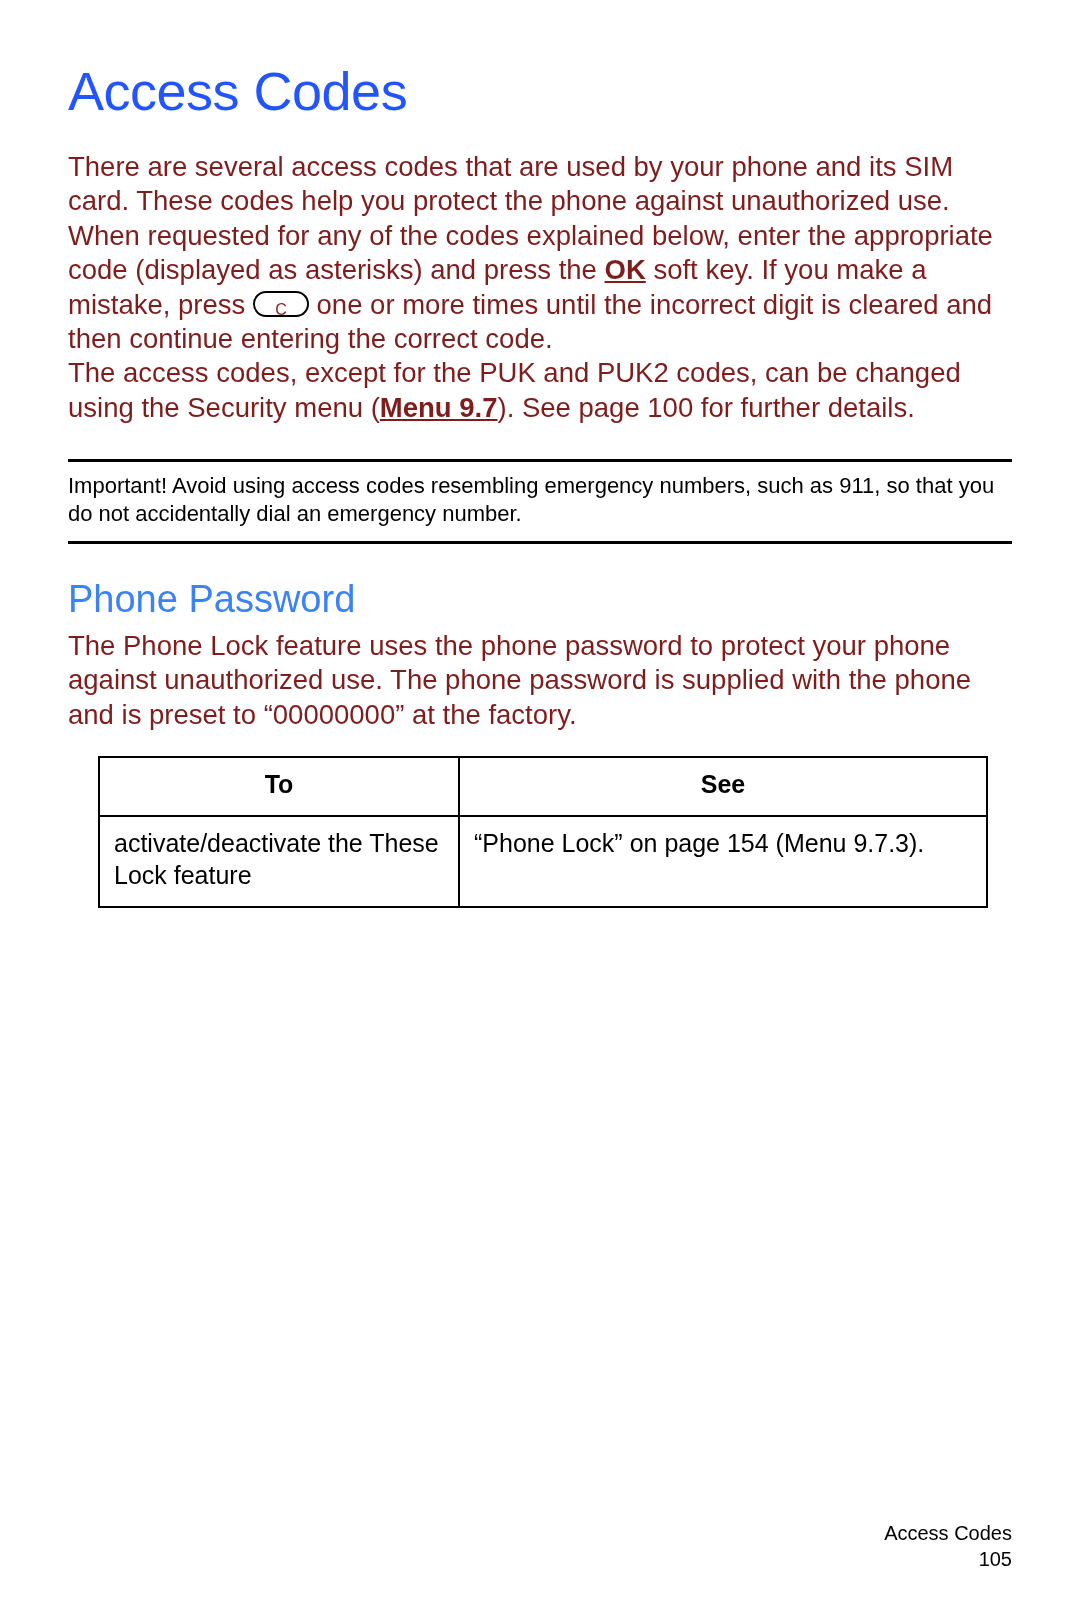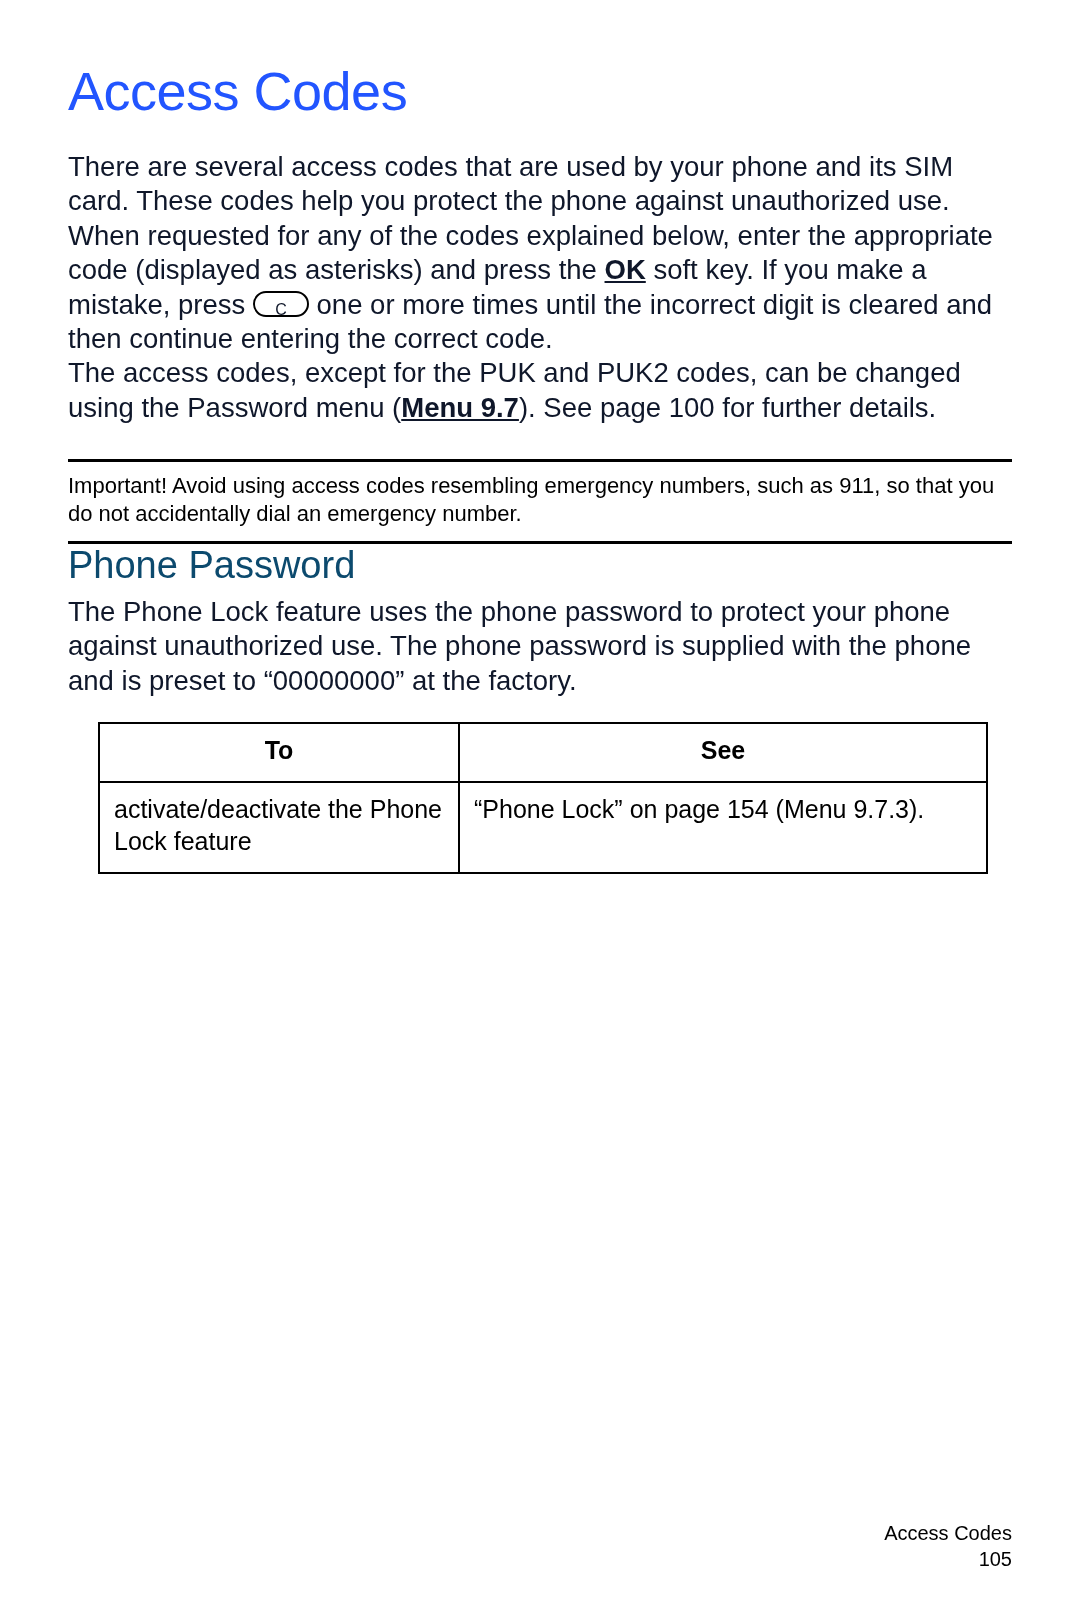--- a/index.html
+++ b/index.html
@@ -15,27 +15,28 @@
     h1 {
       font-size: 54px;
       font-weight: 400;
       color: #2255ff;
       margin-bottom: 28px;
       letter-spacing: -0.5px;
     }
     h2 {
       font-size: 38px;
       font-weight: 400;
-      color: #0c4a6e;
+      color: #3b82f6;
+      margin-top: 34px;
       margin-bottom: 8px;
     }
     .body-text {
       font-size: 27.5px;
       line-height: 1.25;
-      color: #0f172a;
+      color: #7f1d1d;
     }
     .body-text .bold { font-weight: 700; font-family: Arial, Helvetica, sans-serif; text-decoration: underline; }
     .c-key {
       display: inline-block;
       width: 56px;
       height: 26px;
       border: 2px solid #000;
       border-radius: 13px;
       position: relative;
       top: -2px;
@@ -87,39 +88,39 @@
 
 <h1>Access Codes</h1>
 
 <p class="body-text">There are several access codes that are used by your phone and its SIM card. These codes help you protect the phone against unauthorized use.</p>
 
 <p class="body-text">
   <span>When requested for any of the codes explained below, enter the appropriate code (displayed as asterisks) and press the </span><span class="bold">OK</span><span> soft key. If you make a mistake, press </span><span class="c-key"></span><span> one or more times until the incorrect digit is cleared and then continue entering the correct code.</span>
 </p>
 
 <p class="body-text">
-  <span>The access codes, except for the PUK and PUK2 codes, can be changed using the Password menu (</span><span class="bold">Menu 9.7</span><span>). See page 100 for further details.</span>
+  <span>The access codes, except for the PUK and PUK2 codes, can be changed using the Security menu (</span><span class="bold">Menu 9.7</span><span>). See page 100 for further details.</span>
 </p>
 
 <div class="note-box">
   <span class="bold">Important!</span><span> Avoid using access codes resembling emergency numbers, such as 911, so that you do not accidentally dial an emergency number.</span>
 </div>
 
 <h2>Phone Password</h2>
 
 <p class="body-text">The Phone Lock feature uses the phone password to protect your phone against unauthorized use. The phone password is supplied with the phone and is preset to “00000000” at the factory.</p>
 
 <table>
   <tbody>
       <tr>
     <th>To</th>
     <th>See</th>
   </tr>
   <tr>
-    <td>activate/deactivate the Phone Lock feature</td>
+    <td>activate/deactivate the These Lock feature</td>
     <td>
       <span>“Phone Lock” on page 154 (</span><span class="bold">Menu 9.7.3</span><span>).</span>
     </td>
   </tr>
 </tbody>
   </table>
 
 <div class="footer">
   <div>Access Codes</div>
   <div>105</div>

